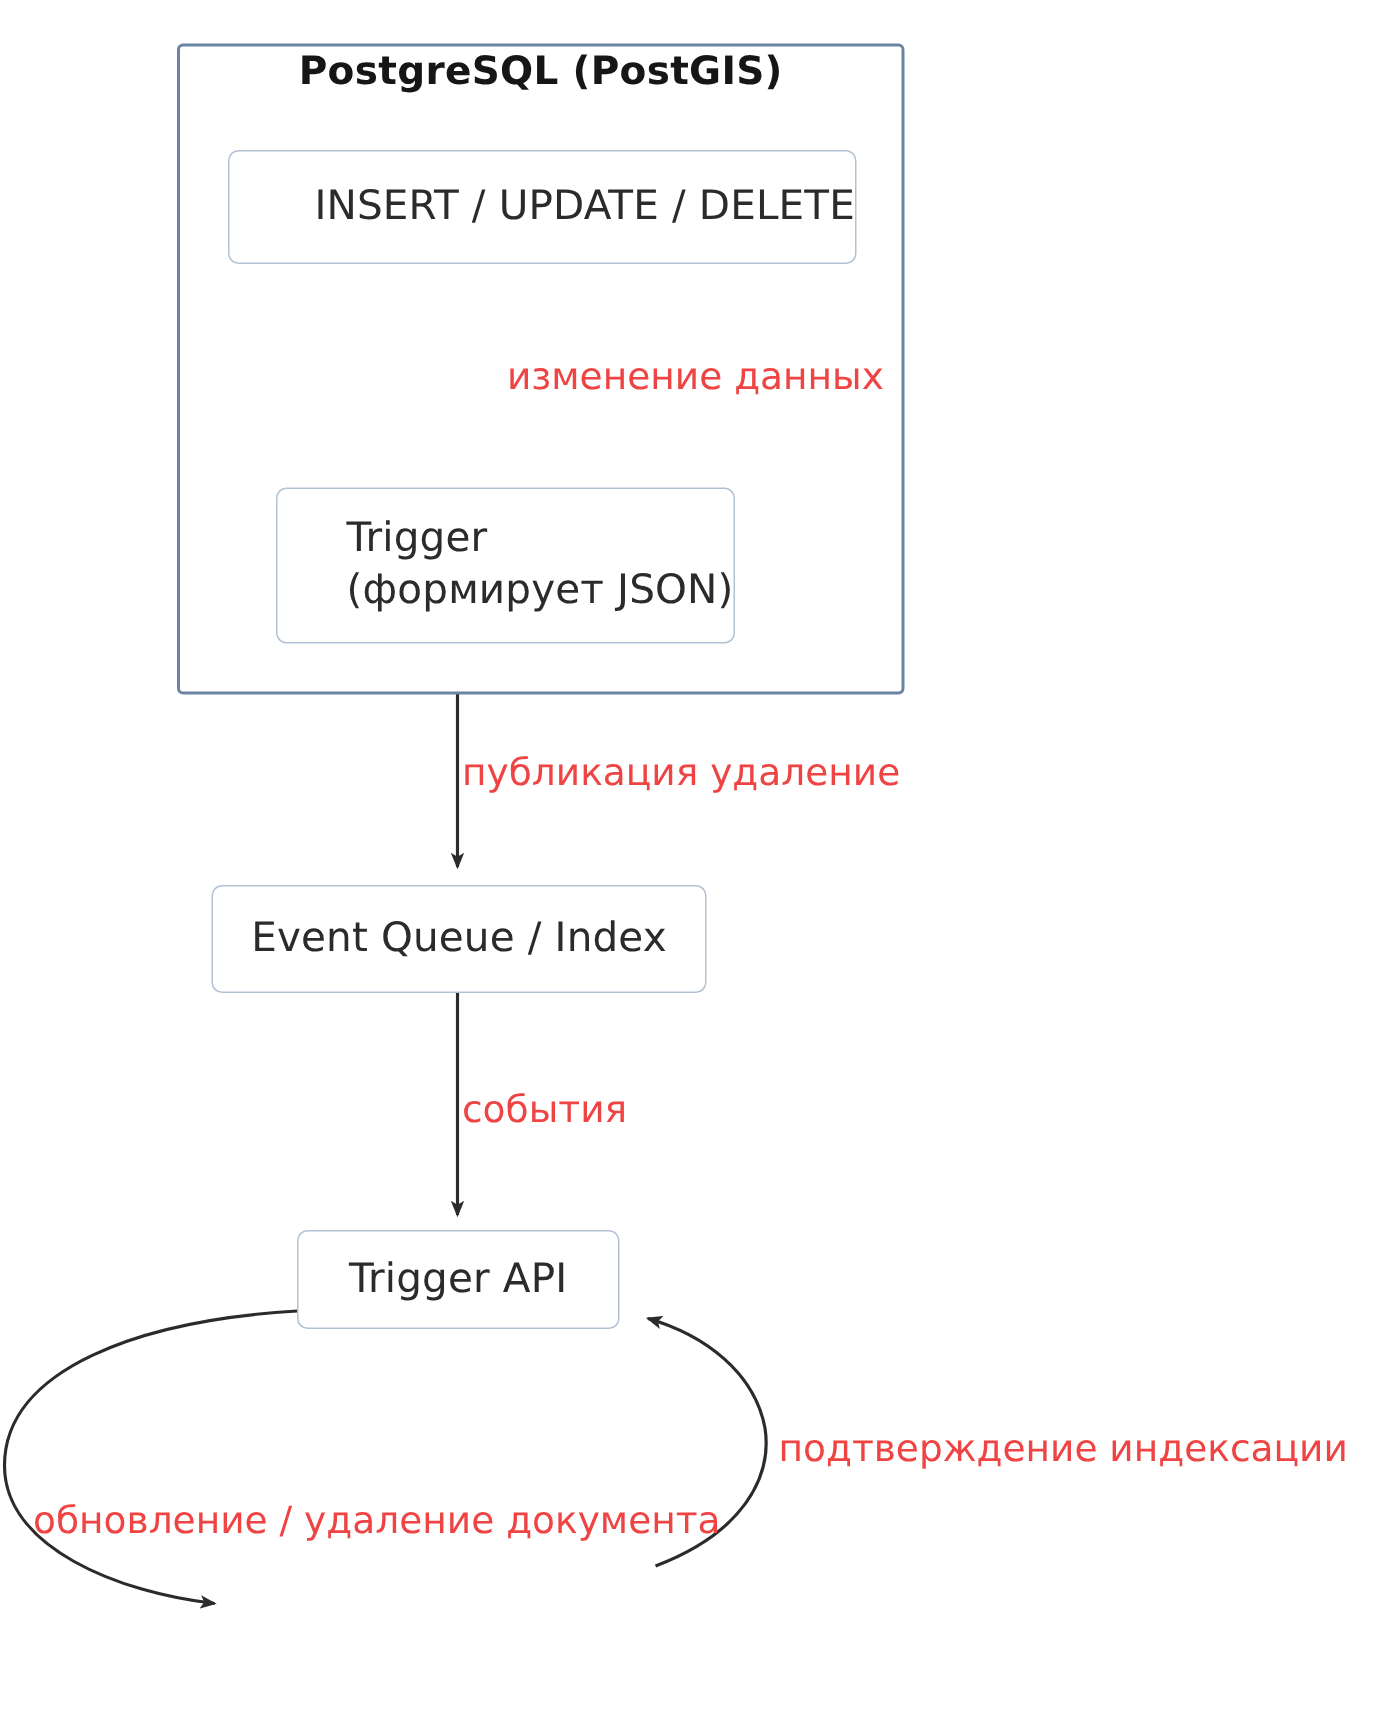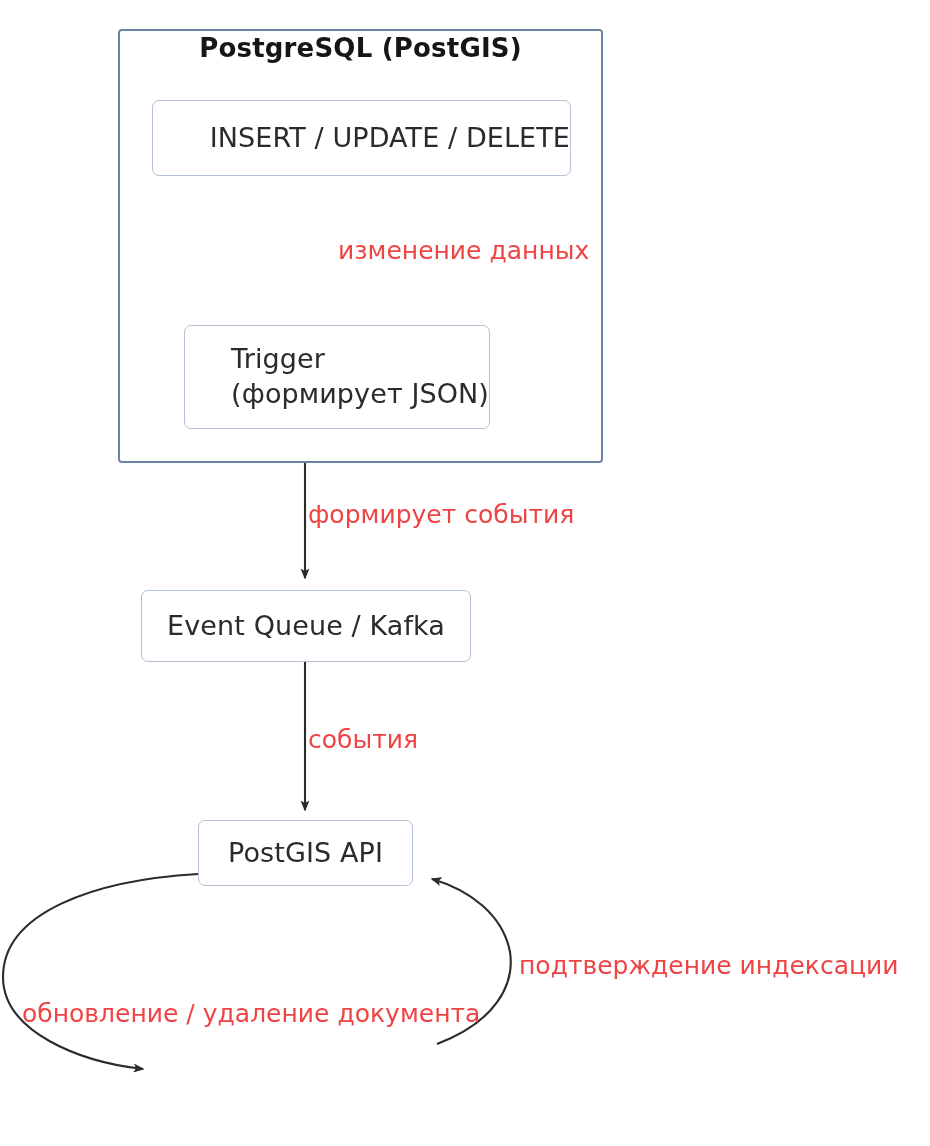--- a/index.html
+++ b/index.html
@@ -125,31 +125,31 @@
   <div class="node-box leftish" style="left:152px; top:100px; width:419px; height:76px;">
     <span class="node-label">INSERT / UPDATE / DELETE</span>
   </div>
 
   <div class="node-box leftish" style="left:152px; top:325px; width:306px; height:104px;margin-left:32px;">
     <span class="node-label">Trigger
 (формирует JSON)</span>
   </div>
 
   <div class="node-box centered" style="left:141px; top:590px; width:330px; height:72px;">
-    <span class="node-label">Event Queue / Kafka</span>
+    <span class="node-label">Event Queue / Index</span>
   </div>
 
   <div class="node-box centered" style="left:198px; top:820px; width:215px; height:66px;">
-    <span class="node-label">PostGIS API</span>
+    <span class="node-label">Trigger API</span>
   </div>
 
 
   <div class="edge-label" style="left:338px; top:236px;">изменение данных</div>
 
-  <div class="edge-label" style="left:308px; top:500px;">формирует события</div>
+  <div class="edge-label" style="left:308px; top:500px;">публикация удаление</div>
 
   <div class="edge-label" style="left:308px; top:725px;">события</div>
 
   <div class="edge-label" style="left:22px; top:951px;margin-top:48px;">обновление / удаление документа</div>
 
   <div class="edge-label" style="left:519px; top:951px;text-align:center;">подтверждение индексации</div>
 
 </div>
 
 </body></html>

